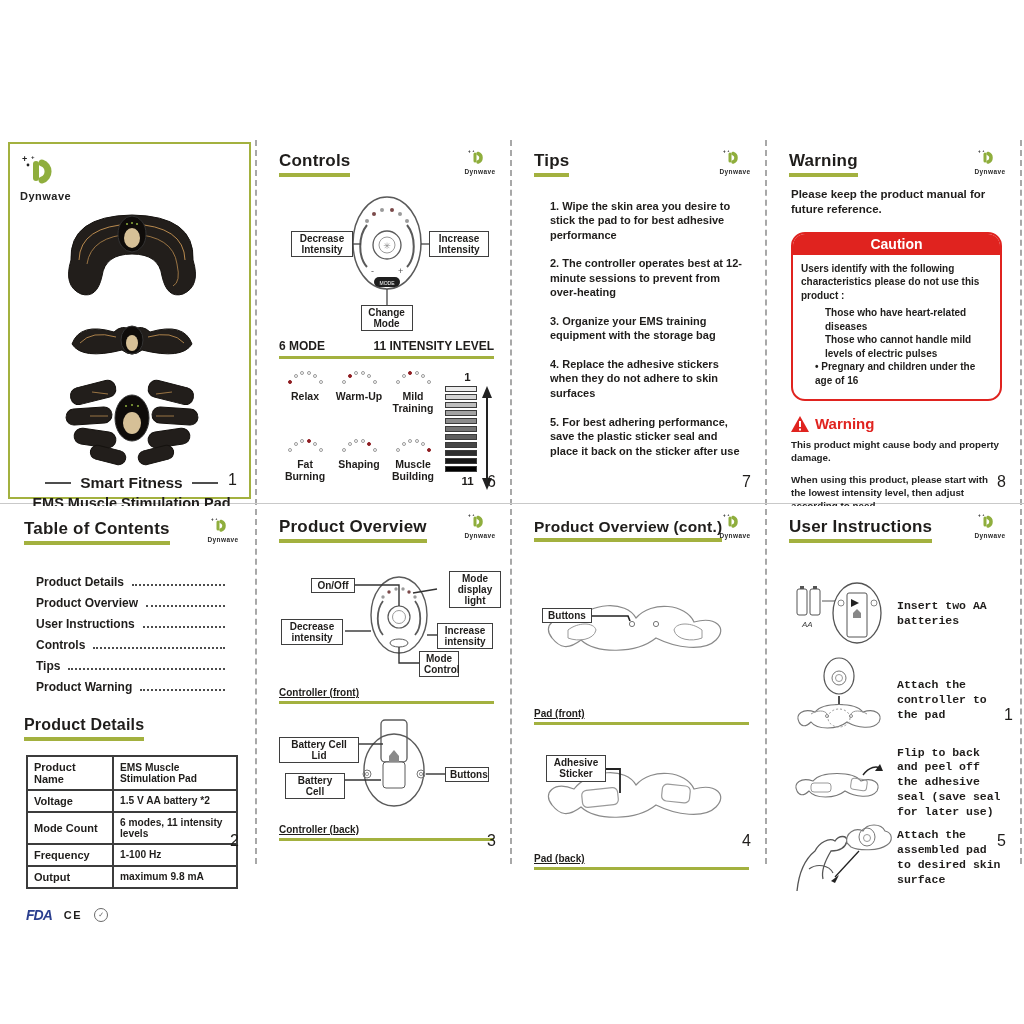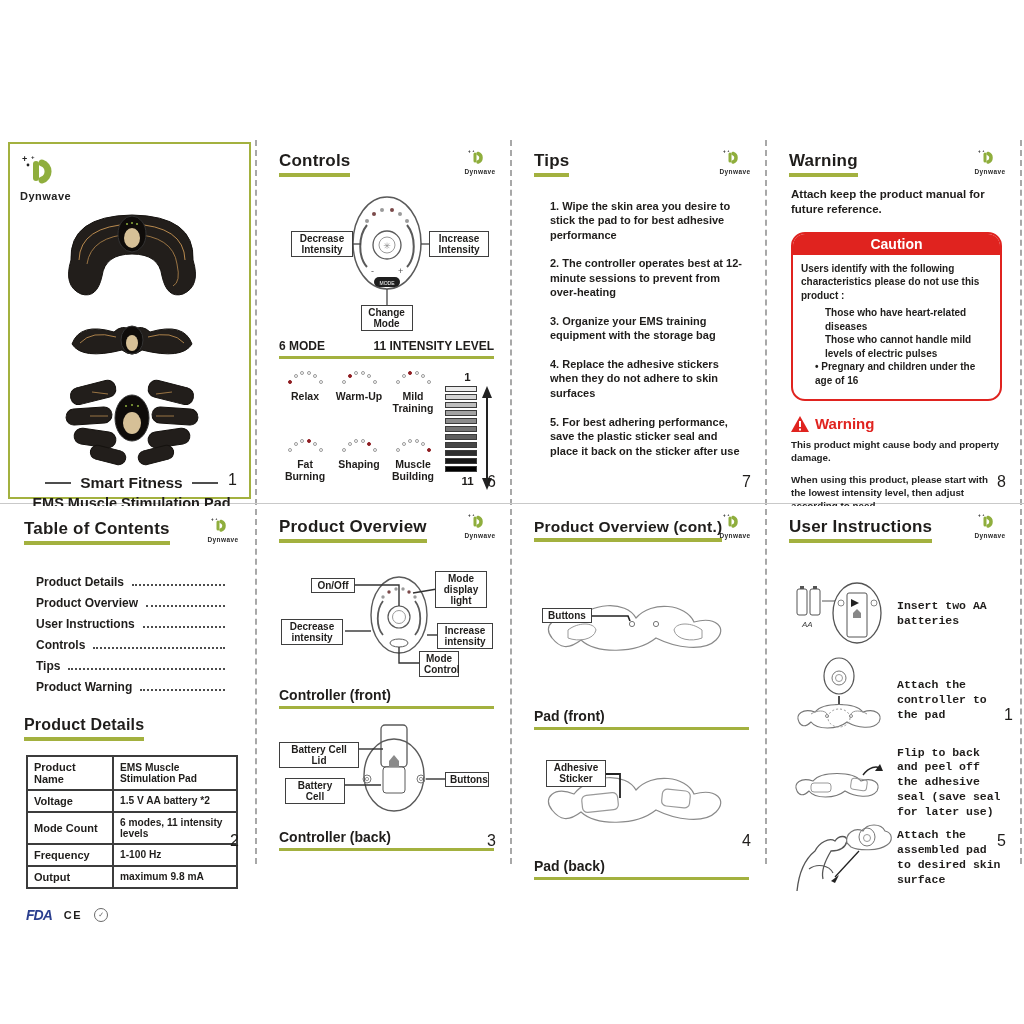--- a/index.html
+++ b/index.html
@@ -26,21 +26,21 @@
 
   .pno { position:absolute; right:12px; bottom:8px; font-size:16px; }
 
   
   .co { position:absolute; border:1.5px solid #3f3f3f; background:#fff; font-size:10px; font-weight:bold;
         line-height:1.12; padding:1px 4px; text-align:center; white-space:normal; }
 
   .diagram { position:relative; }
   .diagram svg { position:absolute; left:0; top:0; }
 
-  .cap { font-weight:bold; font-size:14px; }
+  .cap { font-weight:bold; font-size:10px;text-decoration:underline; }
   .rule { height:3px; background:var(--accent-green,#a3b13f); margin-top:3px; }
 
   
   .sect-row { display:flex; justify-content:space-between; font-size:12px; font-weight:bold; margin-top:6px; }
   .modes-wrap { display:flex; margin-top:12px; }
   .modes { display:grid; grid-template-columns:repeat(3, 52px); row-gap:20px; column-gap:2px; }
   .mode { text-align:center; font-size:10.5px; font-weight:bold; line-height:1.15; }
   .mode-icon { position:relative; width:36px; height:15px; margin:0 auto 4px; }
   .mode-icon span { position:absolute; width:4px; height:4px; border:1px solid #9a9a9a; border-radius:50%; background:#fff; }
   .mode-icon span:nth-child(1){left:1px;  top:9px;}
@@ -338,21 +338,21 @@
   <div class="logo">
     <svg width="26" height="17" viewBox="0 0 52 34">
       <text x="2" y="10" font-size="9" font-weight="bold" fill="#222">+</text>
       <text x="11" y="7" font-size="6" font-weight="bold" fill="#222">+</text>
       <rect x="13" y="9" width="6" height="20" rx="3" fill="var(--logo-green,#8fae3d)"></rect>
       <path d="M22,11 a9,9 0 0 1 0,17" fill="none" stroke="var(--logo-green,#8fae3d)" stroke-width="7" stroke-linecap="round"></path>
     </svg>
     <div class="lname">Dynwave</div>
   </div>
 
-  <div class="w-intro">Attach keep the product manual for future reference.</div>
+  <div class="w-intro">Please keep the product manual for future reference.</div>
 
   <div class="caution">
     <div class="caution-h">Caution</div>
     <div class="caution-b">
       <div>Users identify with the following characteristics please do not use this product :</div>
       <div class="ci" style="margin-top:4px">Those who have heart-related diseases</div>
       <div class="ci">Those who cannot handle mild levels of electric pulses</div>
       <div class="ci" style="padding-left:14px">•  Pregnary and children under the age of 16</div>
     </div>
   </div>
@@ -475,21 +475,21 @@
       <path d="M104,50 C97,59 97,76 104,84" fill="none" stroke="#5a5a5a" stroke-width="1.8"></path>
       <path d="M136,50 C143,59 143,76 136,84" fill="none" stroke="#5a5a5a" stroke-width="1.8"></path>
       <ellipse cx="120" cy="92" rx="9" ry="4" fill="none" stroke="#5a5a5a"></ellipse>
       <polyline points="76,34 120,34 120,55" fill="none" stroke="#333" stroke-width="1.4"></polyline>
       <line x1="158" y1="38" x2="134" y2="42" stroke="#333" stroke-width="1.4"></line>
       <line x1="66" y1="80" x2="92" y2="80" stroke="#333" stroke-width="1.4"></line>
       <line x1="158" y1="84" x2="148" y2="84" stroke="#333" stroke-width="1.4"></line>
       <polyline points="120,96 120,112 140,112" fill="none" stroke="#333" stroke-width="1.4"></polyline>
     </svg>
     <div class="co" style="left:32px; top:27px; width:44px">On/Off</div>
-    <div class="co" style="left:156px; top:20px; width:52px">Mode display light</div>
+    <div class="co" style="left:170px; top:20px; width:52px">Mode display light</div>
     <div class="co" style="left:2px; top:68px; width:62px">Decrease intensity</div>
     <div class="co" style="left:158px; top:72px; width:56px">Increase intensity</div>
     <div class="co" style="left:140px; top:100px; width:40px">Mode Control</div>
   </div>
   <div class="cap" style="margin-top:8px">Controller (front)</div>
   <div class="rule"></div>
 
   <div class="diagram" style="height:96px; margin-top:14px">
     <svg width="215" height="96" viewBox="0 0 215 96">
       <rect x="102" y="2" width="26" height="42" rx="4" fill="#fff" stroke="#5a5a5a" stroke-width="1.3"></rect>

